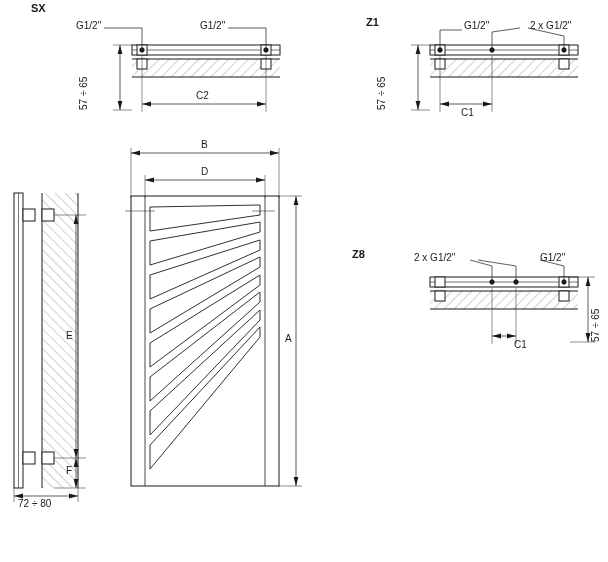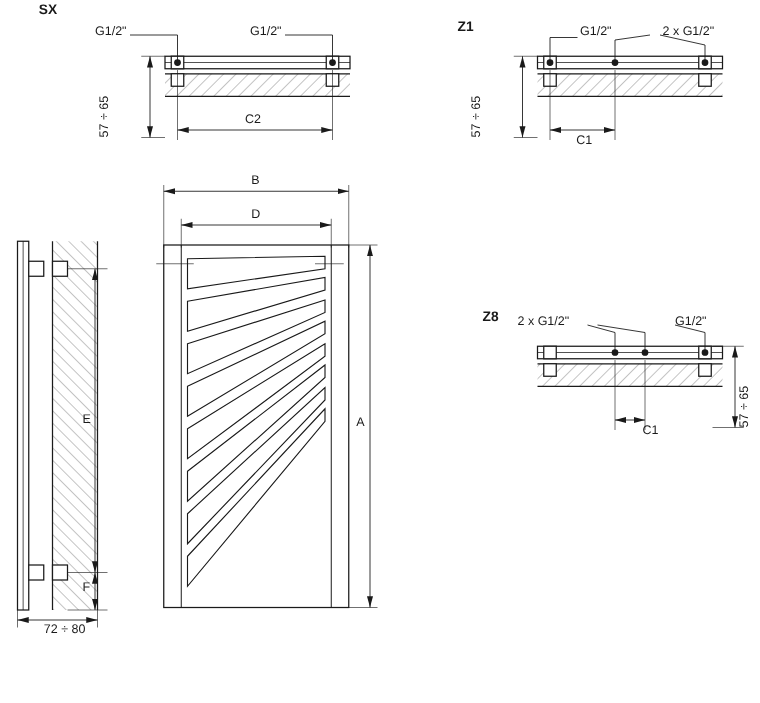--- a/index.html
+++ b/index.html
@@ -213,21 +213,21 @@
         <line x1="296" y1="196" x2="296" y2="486" stroke-width="0.7" marker-start="url(#arrR)" marker-end="url(#arrL)"></line>
         <line x1="279" y1="196" x2="302" y2="196" stroke-width="0.5"></line>
         <line x1="279" y1="486" x2="302" y2="486" stroke-width="0.5"></line>
       </g>
 
     </g>
   </svg>
 
   <div class="lbl bold" style="left:18px; top:2px;margin-left:13px;">SX</div>
   <div class="lbl bold" style="left:366px; top:16px;">Z1</div>
-  <div class="lbl bold" style="left:386px; top:248px;">Z8</div>
+  <div class="lbl bold" style="left:352px; top:248px;">Z8</div>
 
   <div class="lbl" style="left:76px; top:20px;">G1/2"</div>
   <div class="lbl" style="left:200px; top:20px;">G1/2"</div>
   <div class="lbl rot" style="left:78px; top:110px;">57 ÷ 65</div>
   <div class="lbl" style="left:196px; top:90px;">C2</div>
 
   <div class="lbl" style="left:464px; top:20px;">G1/2"</div>
   <div class="lbl" style="left:530px; top:20px;">2 x G1/2"</div>
   <div class="lbl rot" style="left:376px; top:110px;">57 ÷ 65</div>
   <div class="lbl" style="left:461px; top:107px;">C1</div>
@@ -236,15 +236,15 @@
   <div class="lbl" style="left:540px; top:252px;">G1/2"</div>
   <div class="lbl rot" style="left:590px; top:342px;">57 ÷ 65</div>
   <div class="lbl" style="left:514px; top:339px;">C1</div>
 
   <div class="lbl" style="left:201px; top:139px;">B</div>
   <div class="lbl" style="left:201px; top:166px;">D</div>
   <div class="lbl" style="left:285px; top:333px;">A</div>
 
   <div class="lbl" style="left:66px; top:330px;">E</div>
   <div class="lbl" style="left:66px; top:465px;">F</div>
-  <div class="lbl" style="left:18px; top:498px;margin-left:17px;">72 ÷ 80</div>
+  <div class="lbl" style="left:18px; top:498px;">72 ÷ 80</div>
 
 </div>
 
 </body></html>

